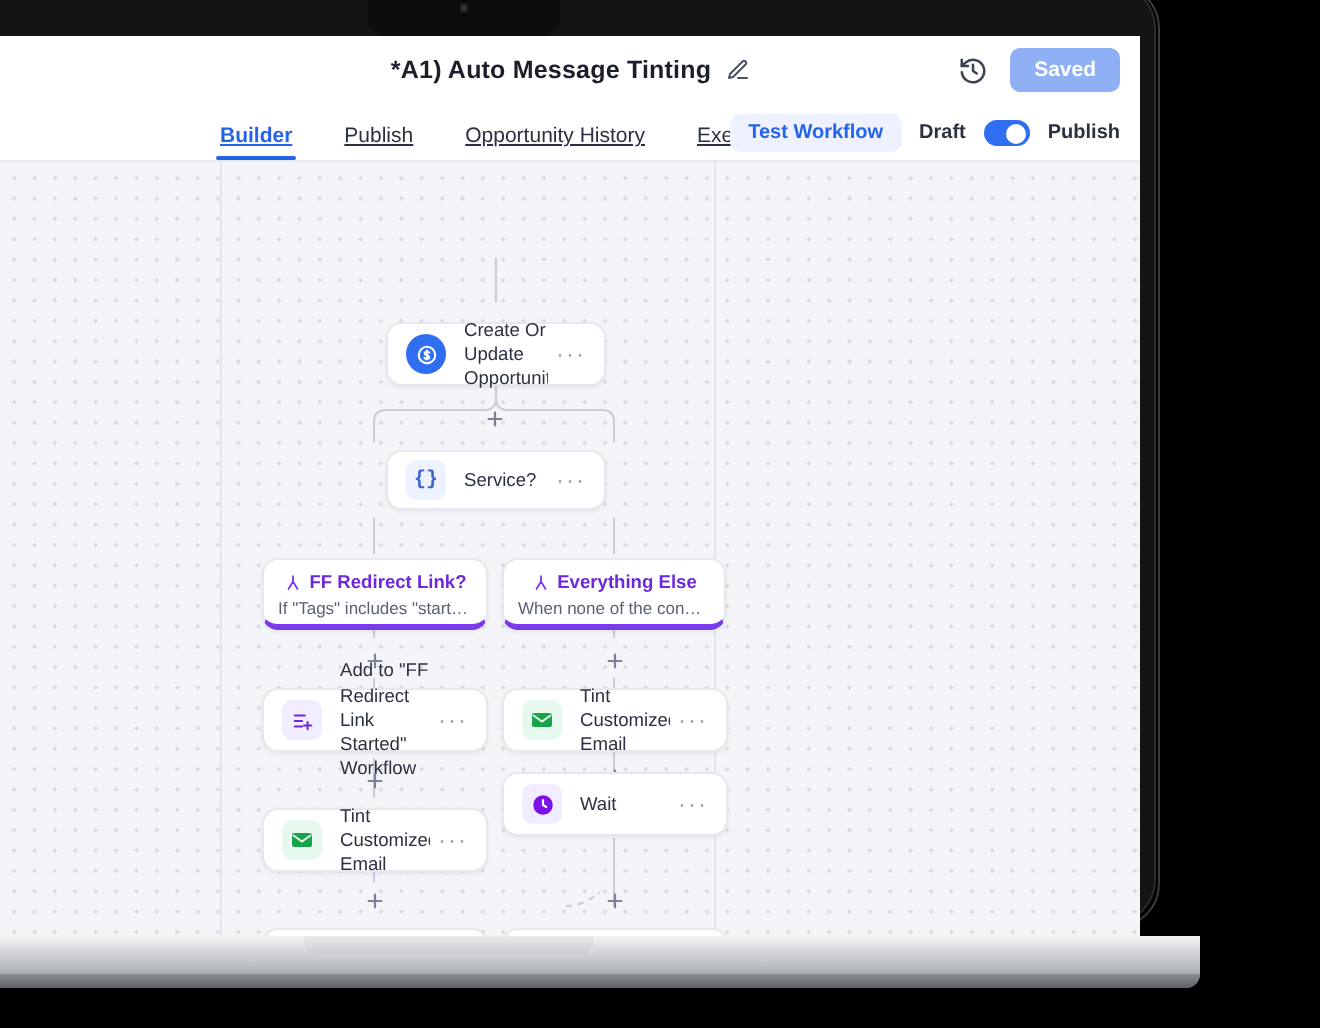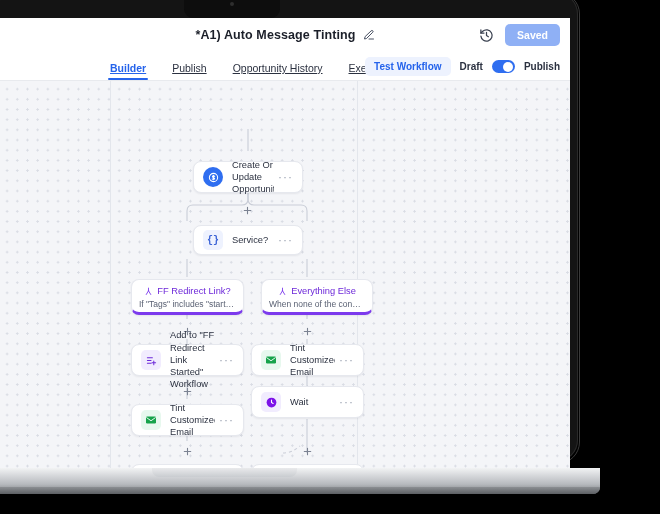--- a/index.html
+++ b/index.html
@@ -79,21 +79,21 @@
      font-family:"Liberation Mono",monospace;}
   .ico.purple-list{background:#f1ecfe;color:#6d28d9;}
   .ico.green{background:#e7f8ee;color:#16a34a;}
   .ico.violet{background:#f1ecfe;}
 
   
   .branch{position:absolute;background:#fff;border:1px solid #e6e8ee;border-radius:8px;
      border-bottom:3px solid #7c3aed;box-shadow:0 1px 2px rgba(24,30,50,.07);
      box-sizing:border-box;padding:6px 7px 5px;text-align:center;}
   .branch .bhead{display:flex;align-items:center;justify-content:center;gap:4px;
-     font-size:9.3px;font-weight:normal;color:#6d28d9;}
+     font-size:9.3px;font-weight:bold;color:#6d28d9;}
   .branch .bsub{font-size:8.5px;color:#5a6173;margin-top:3px;white-space:nowrap;
      overflow:hidden;text-overflow:ellipsis;}
   .fork-icon{width:9px;height:9px;color:#7c3aed;}
 
   .plus{position:absolute;width:11px;height:11px;color:#7b8292;}
   .badge{position:absolute;background:#fff;border:1px solid #e2e5eb;border-radius:4px;
      height:13px;display:flex;align-items:center;gap:3px;padding:0 5px;
      font-size:7.6px;color:#3d4455;box-shadow:0 1px 1px rgba(24,30,50,.05);}
   .badge svg{width:7px;height:7px;color:#4a5264;}
 </style>
@@ -203,21 +203,21 @@
           <span class="fork-icon">
             <svg viewBox="0 0 24 24" fill="none" stroke="currentColor" stroke-width="2.4" stroke-linecap="round" width="9" height="9">
               <path d="M12 3v7M12 10l-6 10M12 10l6 10"></path>
             </svg>
           </span>
           <span>FF Redirect Link?</span>
         </div>
         <div class="bsub">If "Tags" includes "start ff redirect...</div>
       </div>
 
-      <div class="branch" style="left:261px;top:198px;width:112px;height:36px">
+      <div class="branch" style="left:251px;top:198px;width:112px;height:36px">
         <div class="bhead">
           <span class="fork-icon">
             <svg viewBox="0 0 24 24" fill="none" stroke="currentColor" stroke-width="2.4" stroke-linecap="round" width="9" height="9">
               <path d="M12 3v7M12 10l-6 10M12 10l6 10"></path>
             </svg>
           </span>
           <span>Everything Else</span>
         </div>
         <div class="bsub">When none of the conditions are met</div>
       </div>

